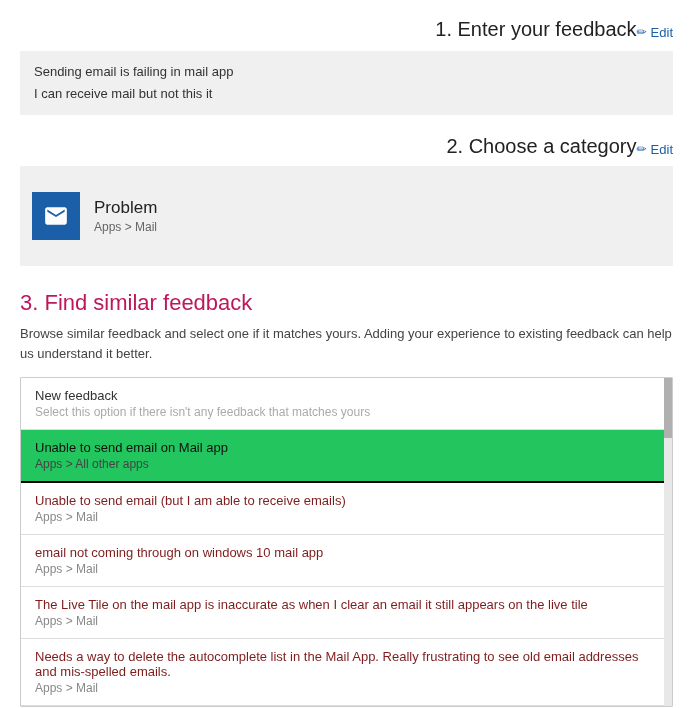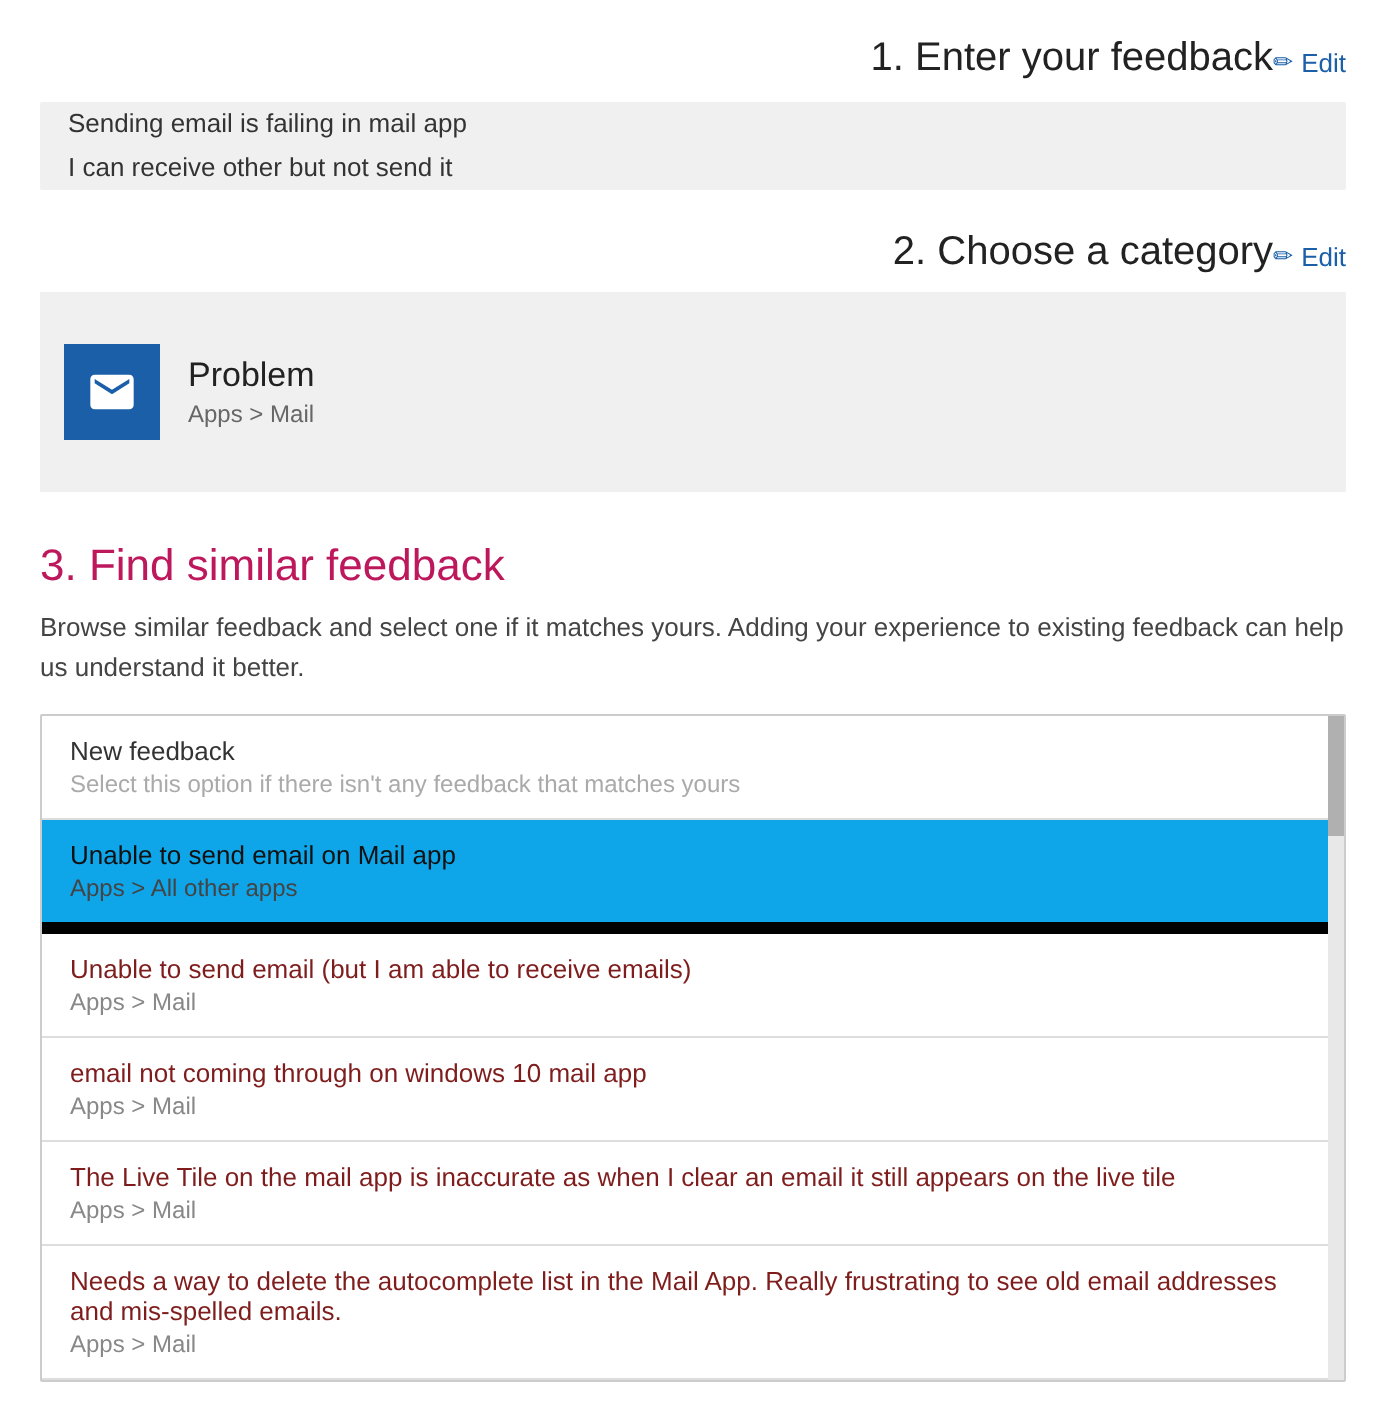--- a/index.html
+++ b/index.html
@@ -35,21 +35,21 @@
       text-decoration: none;
     }
     .edit-icon {
       font-size: 12px;
     }
 
     
     .feedback-box {
       background: #f0f0f0;
       border: none;
-      padding: 0 14px;
+      padding: 10px 14px;
       margin-bottom: 20px;
       border-radius: 1px;
     }
     .feedback-box p {
       font-size: 13px;
       color: #333;
       line-height: 1.7;
     }
 
     
@@ -112,22 +112,22 @@
     .feedback-list-item {
       padding: 10px 14px;
       border-bottom: 1px solid #ddd;
       cursor: pointer;
       background: #fff;
     }
     .feedback-list-item:last-child {
       border-bottom: none;
     }
     .feedback-list-item.selected {
-      background: #0ea5e9;
-      border-bottom: 6px solid #000000;
+      background: #22c55e;
+      border-bottom: 2px solid #000000;
     }
     .feedback-list-item .item-title {
       font-size: 13px;
       color: #7f1d1d;
       font-weight: 400;
     }
     .feedback-list-item.selected .item-title {
       color: #111;
     }
     .feedback-list-item .item-sub {
@@ -192,21 +192,21 @@
 <div class="section-header">
   <span class="section-title">1. Enter your feedback</span>
   <a class="edit-link">
     <span class="edit-icon">✏</span>
     <span>Edit</span>
   </a>
 </div>
 
 <div class="feedback-box">
   <p>Sending email is failing in mail app</p>
-  <p>I can receive other but not send it</p>
+  <p>I can receive mail but not this it</p>
 </div>
 
 
 <div class="section-header divider-section">
   <span class="section-title">2. Choose a category</span>
   <a class="edit-link">
     <span class="edit-icon">✏</span>
     <span>Edit</span>
   </a>
 </div>

